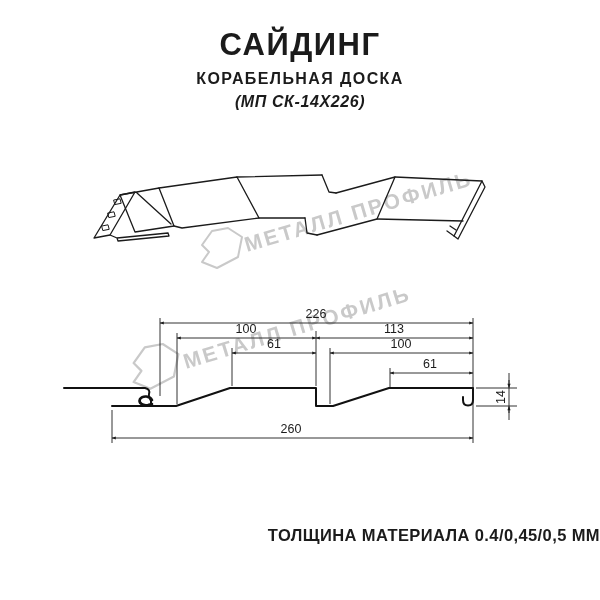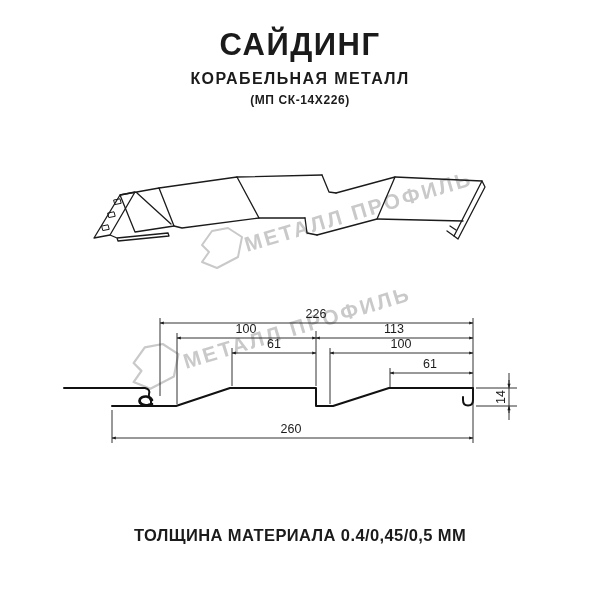--- a/index.html
+++ b/index.html
@@ -1,41 +1,41 @@
 <!DOCTYPE html>
 <html><head>
 <meta charset="utf-8">
 <style>
   html,body{margin:0;padding:0;background:#fff;}
   .page{position:relative;width:600px;height:600px;background:#ffffff;overflow:hidden;
         font-family:"Liberation Sans",sans-serif;color:#1b1b1b;}
   .header{position:absolute;top:28px;left:0;width:100%;text-align:center;}
   .title{font-size:31px;font-weight:800;letter-spacing:1.5px;line-height:34px;}
   .subtitle{font-size:16px;font-weight:700;letter-spacing:1.4px;margin-top:8px;}
-  .code{font-size:12px;font-weight:700;letter-spacing:.6px;margin-top:5px;}
-  .footer{position:absolute;top:526px;left:0;width:100%;text-align:center;
+  .code{font-size:16px;font-weight:700;letter-spacing:.6px;margin-top:5px;font-style:italic;}
+  .footer{position:absolute;top:526px;left:0;width:100%;text-align:right;
           font-size:16.5px;font-weight:700;letter-spacing:.4px;}
   svg{position:absolute;left:0;top:0;}
   .wmtext{font-family:"Liberation Sans",sans-serif;font-size:21px;font-weight:700;
           letter-spacing:2.5px;fill:#c9c9c9;}
   .wmlogo{fill:none;stroke:#c9c9c9;stroke-width:2;stroke-linejoin:round;}
   .art{stroke:#1b1b1b;stroke-width:1.3;fill:none;stroke-linejoin:round;stroke-linecap:round;}
   .profile{stroke:#111;stroke-width:2;fill:none;stroke-linejoin:round;stroke-linecap:round;}
   .curl{stroke:#111;stroke-width:2.6;fill:none;stroke-linecap:round;}
   .dimline{stroke:#1b1b1b;stroke-width:.9;fill:none;}
   .dim{font-family:"Liberation Sans",sans-serif;font-size:12.5px;fill:#1b1b1b;}
 </style>
 </head>
 <body>
 
 <div class="page">
 
   <div class="header">
     <div class="title">САЙДИНГ</div>
-    <div class="subtitle">КОРАБЕЛЬНАЯ МЕТАЛЛ</div>
+    <div class="subtitle">КОРАБЕЛЬНАЯ ДОСКА</div>
     <div class="code">(МП СК-14Х226)</div>
   </div>
 
   <svg width="600" height="600" viewBox="0 0 600 600">
     <defs>
       <marker id="arr" viewBox="0 0 10 10" refX="9.5" refY="5" markerWidth="9" markerHeight="4" orient="auto-start-reverse" markerUnits="userSpaceOnUse">
         <path d="M0,1 L10,5 L0,9 Z" fill="#1b1b1b"></path>
       </marker>
     </defs>
 

